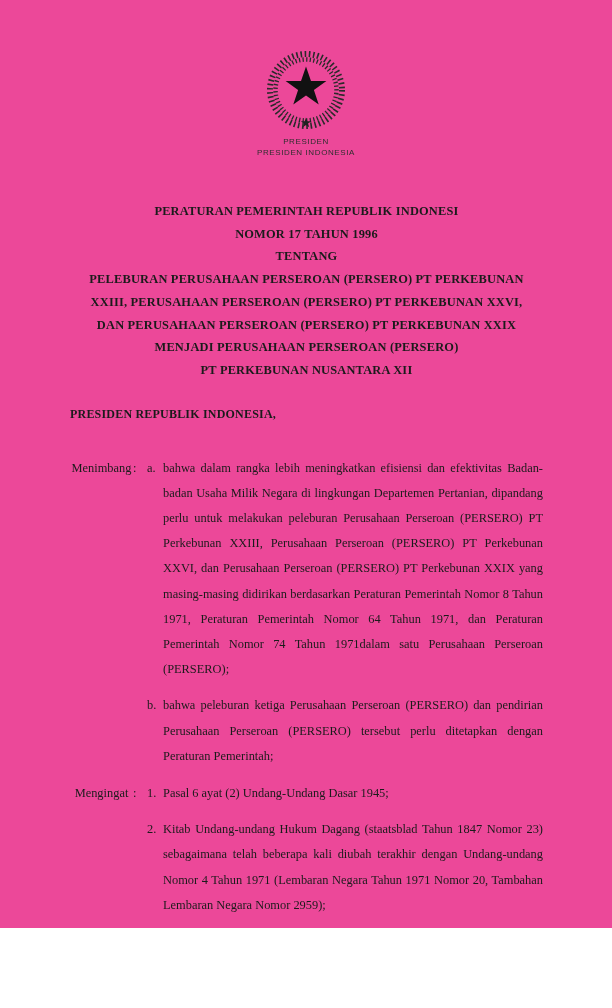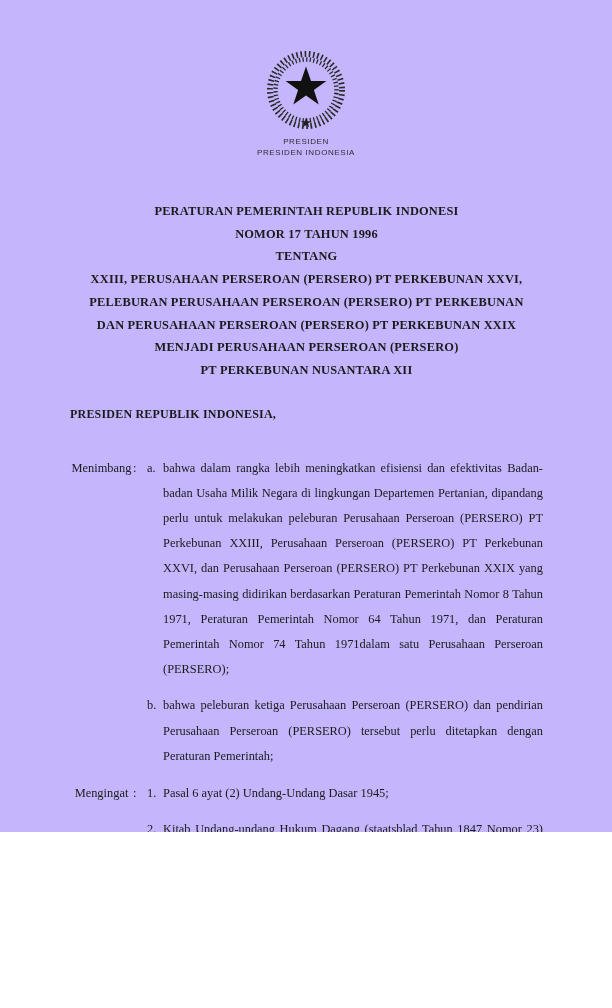--- a/index.html
+++ b/index.html
@@ -1,19 +1,19 @@
 <!DOCTYPE html>
 <html><head>
 <meta charset="utf-8">
 <style>
   html, body { margin: 0; padding: 0; background: #ffffff; }
   .page {
     width: 612px;
-    height: 832px;
-    background: #c4b5fd;
+    height: 928px;
+    background: #ec4899;
     color: #1b1b1b;
     font-family: "Liberation Serif", serif;
     overflow: hidden;
     position: relative;
     box-sizing: border-box;
   }
   .emblem { padding-top: 50px; text-align: center; }
   .emblem svg { display: block; margin: 0 auto; }
   .emblem-caption {
     margin-top: 2px;
@@ -78,22 +78,22 @@
     <div class="emblem-caption">
       <div>PRESIDEN</div>
       <div>PRESIDEN INDONESIA</div>
     </div>
   </div>
 
   <div class="title-block">
     <div>PERATURAN PEMERINTAH REPUBLIK INDONESI</div>
     <div>NOMOR 17 TAHUN 1996</div>
     <div>TENTANG</div>
+    <div>PELEBURAN PERUSAHAAN PERSEROAN (PERSERO) PT PERKEBUNAN</div>
     <div>XXIII, PERUSAHAAN PERSEROAN (PERSERO) PT PERKEBUNAN XXVI,</div>
-    <div>PELEBURAN PERUSAHAAN PERSEROAN (PERSERO) PT PERKEBUNAN</div>
     <div>DAN PERUSAHAAN PERSEROAN (PERSERO) PT PERKEBUNAN XXIX</div>
     <div>MENJADI PERUSAHAAN PERSEROAN (PERSERO)</div>
     <div>PT PERKEBUNAN NUSANTARA XII</div>
   </div>
 
   <div class="salutation">PRESIDEN REPUBLIK INDONESIA,</div>
 
   <div class="body-block">
 
     <div class="section">

